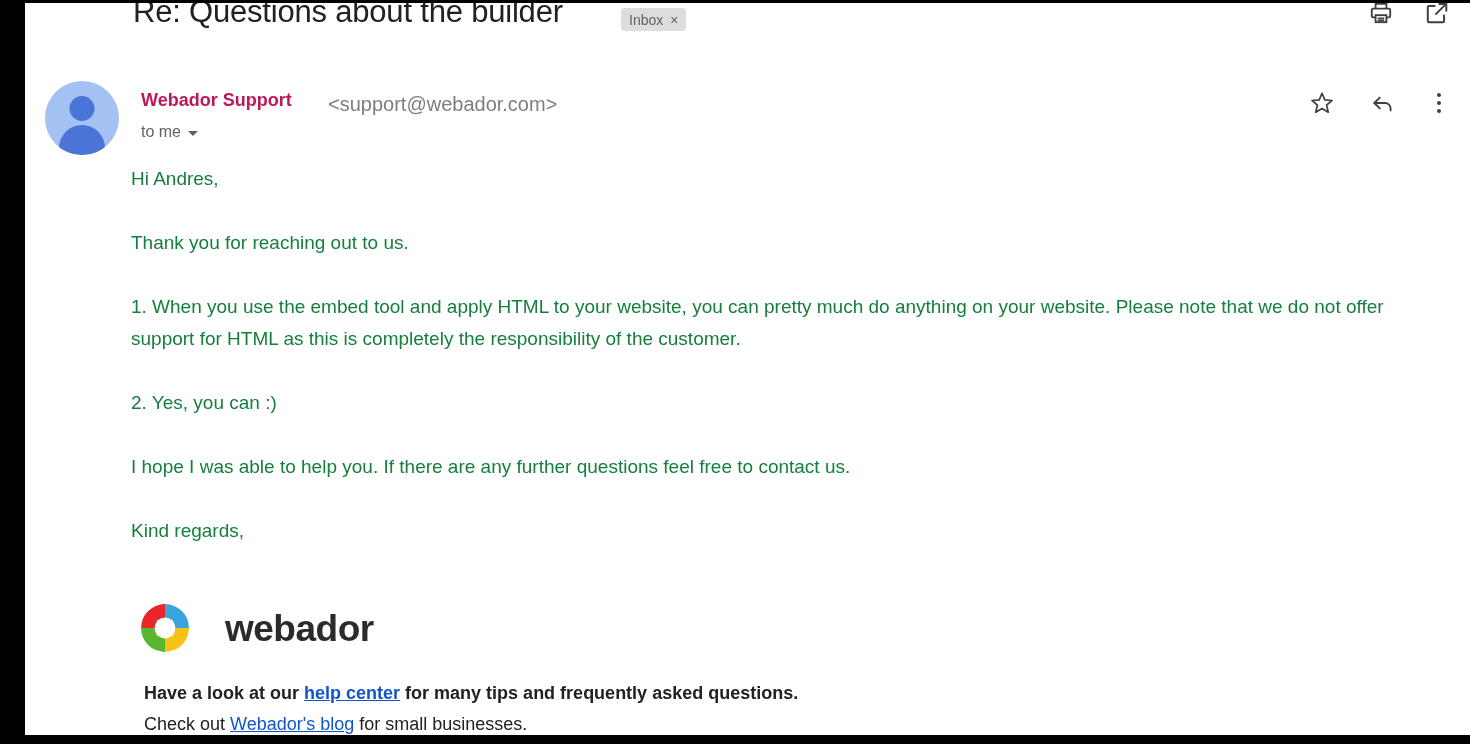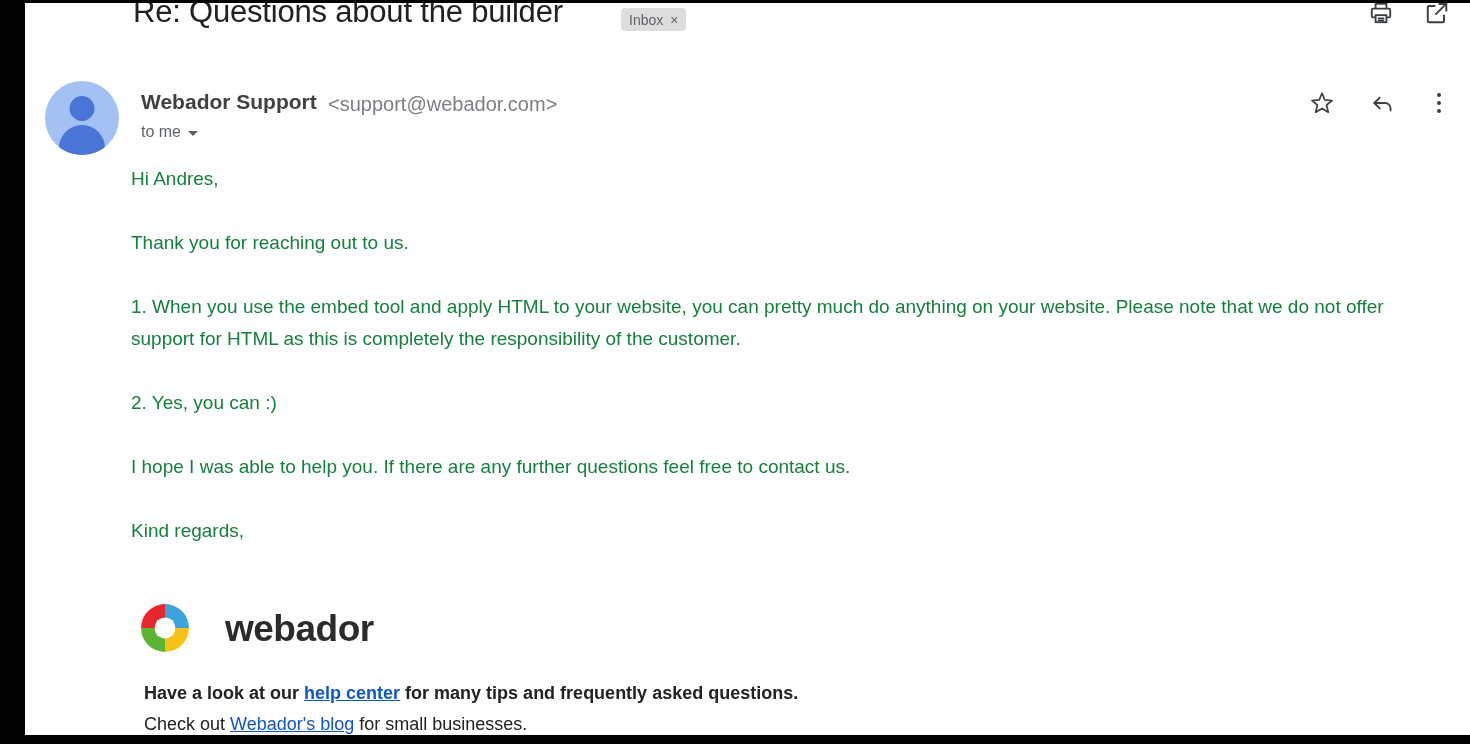--- a/index.html
+++ b/index.html
@@ -107,23 +107,23 @@
     transform: translateX(-50%);
     width: 46px; height: 34px;
     border-radius: 23px 23px 0 0;
     background: #4a74d6;
   }
 
   #sender-name {
     position: absolute;
     left: 116px;
     top: 87px;
-    font-size: 21px;
+    font-size: 18px;
     font-weight: 700;
-    color: #404040;
+    color: #be185d;
     white-space: nowrap;
   }
   #sender-email {
     position: absolute;
     left: 303px;
     top: 90px;
     font-size: 20px;
     font-weight: 400;
     color: #7b7f83;
     white-space: nowrap;

